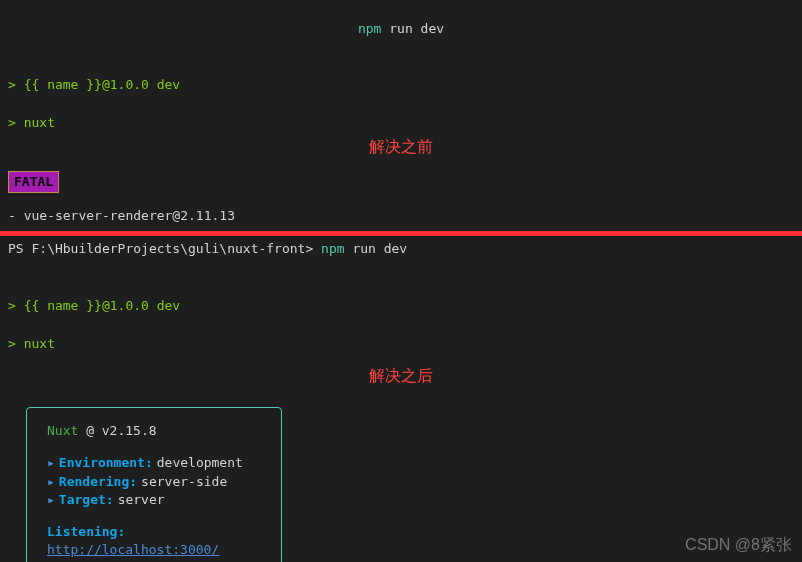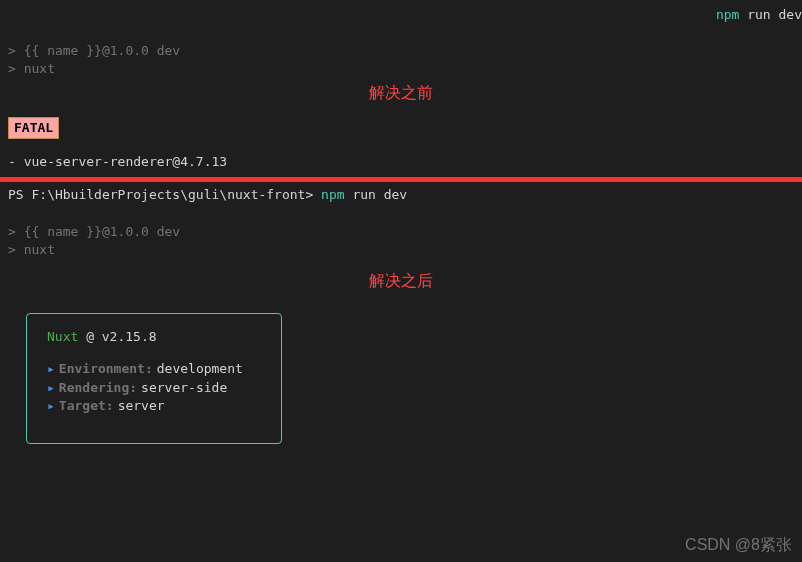--- a/index.html
+++ b/index.html
@@ -6,49 +6,49 @@
     body {
       background: #1e1e1e;
       color: #d4d4d4;
       font-family: Consolas, monospace;
       font-size: 13px;
       line-height: 1.4;
       width: 802px;
       height: 562px;
       overflow: hidden;
     }
-    .top-cmd { color: #4ec9b0; text-align: right; padding-top: 6px; }
+    .top-cmd { color: #4ec9b0; text-align: center; padding-top: 20px; }
     .top-cmd .white { color: #d4d4d4; }
     .section { padding: 4px 0 0 8px; }
     .line { white-space: pre; }
-    .gray { color: #737373; }
+    .gray { color: #84cc16; margin-top: 20px; }
     .white { color: #d4d4d4; }
     .cyan { color: #4ec9b0; }
     .green { color: #4caf50; }
     .anno { color: #ff4444; text-align: center; padding: 3px 0; font-family: sans-serif; font-size: 16px; }
     .fatal-badge {
-      background: #fca5a5;
+      background: #a21caf;
       color: #000;
       padding: 1px 5px;
       font-weight: bold;
       display: inline-block;
       margin: 10px 0 10px 8px;
       border: 1px solid #c0884a;
     }
     .divider { height: 5px; background: #ff3030; margin-top: 6px; }
     .box {
       border: 1px solid #4ec9b0;
       border-radius: 4px;
       margin: 18px 0 0 26px;
       padding: 14px 20px;
       width: 256px;
     }
     .arrow { color: #4a8cd8; }
     .url { color: #4a8cd8; text-decoration: underline; }
-    .label-w { color: #737373; font-weight: bold; }
+    .label-w { color: #0ea5e9; font-weight: bold; }
     .wm { position: absolute; bottom: 6px; right: 10px; color: #737373; font-size: 16px; font-family: sans-serif; }
     .bullet-line { display: flex; gap: 4px; }
   </style>
 </head>
 <body>
 
 
 
 <div class="top-cmd">
   <span>npm</span><span class="white"> run dev</span>
@@ -59,37 +59,37 @@
 <div class="section">
   <div class="line gray">&gt; {{ name }}@1.0.0 dev</div>
   <div class="line gray">&gt; nuxt</div>
 </div>
 
 <div class="anno">解决之前</div>
 
 <div class="fatal-badge">FATAL</div>
 
 <div class="section">
-  <div class="line white">- vue-server-renderer@4.7.13</div>
+  <div class="line white">- vue-server-renderer@2.11.13</div>
 </div>
 
 <div class="divider"></div>
 
 <div class="section">
   <span class="line white">PS F:\HbuilderProjects\guli\nuxt-front&gt;</span><span class="cyan"> npm</span><span class="white"> run dev</span>
 </div>
 
 <div style="height: 14px;"></div>
 
 <div class="section">
   <div class="line gray">&gt; {{ name }}@1.0.0 dev</div>
   <div class="line gray">&gt; nuxt</div>
 </div>
 
-<div class="anno" style="padding: 12px 0 2px 0; font-family: Liberation Mono, monospace;">解决之后</div>
+<div class="anno" style="padding: 12px 0 2px 0;">解决之后</div>
 
 <div class="box">
   <div style="margin-bottom: 14px;">
     <span class="green">Nuxt</span><span class="white"> @ v2.15.8</span>
   </div>
   <div class="bullet-line">
     <span class="arrow">▸</span>
       <span class="label-w"> Environment:</span>
       <span class="white"> development</span>
   </div>
@@ -97,20 +97,23 @@
     <span class="arrow">▸</span>
       <span class="label-w"> Rendering:  </span>
       <span class="white"> server-side</span>
   </div>
   <div class="bullet-line">
     <span class="arrow">▸</span>
       <span class="label-w"> Target:     </span>
       <span class="white"> server</span>
   </div>
   <div style="height: 14px;"></div>
+  <div>
+    <span class="label-w">Listening: </span><span class="url">http://localhost:3000/</span>
+  </div>
 </div>
 
 <div style="height: 22px;"></div>
 
 <div class="section">
   <div class="line">
     
   </div>
 
 </div>

